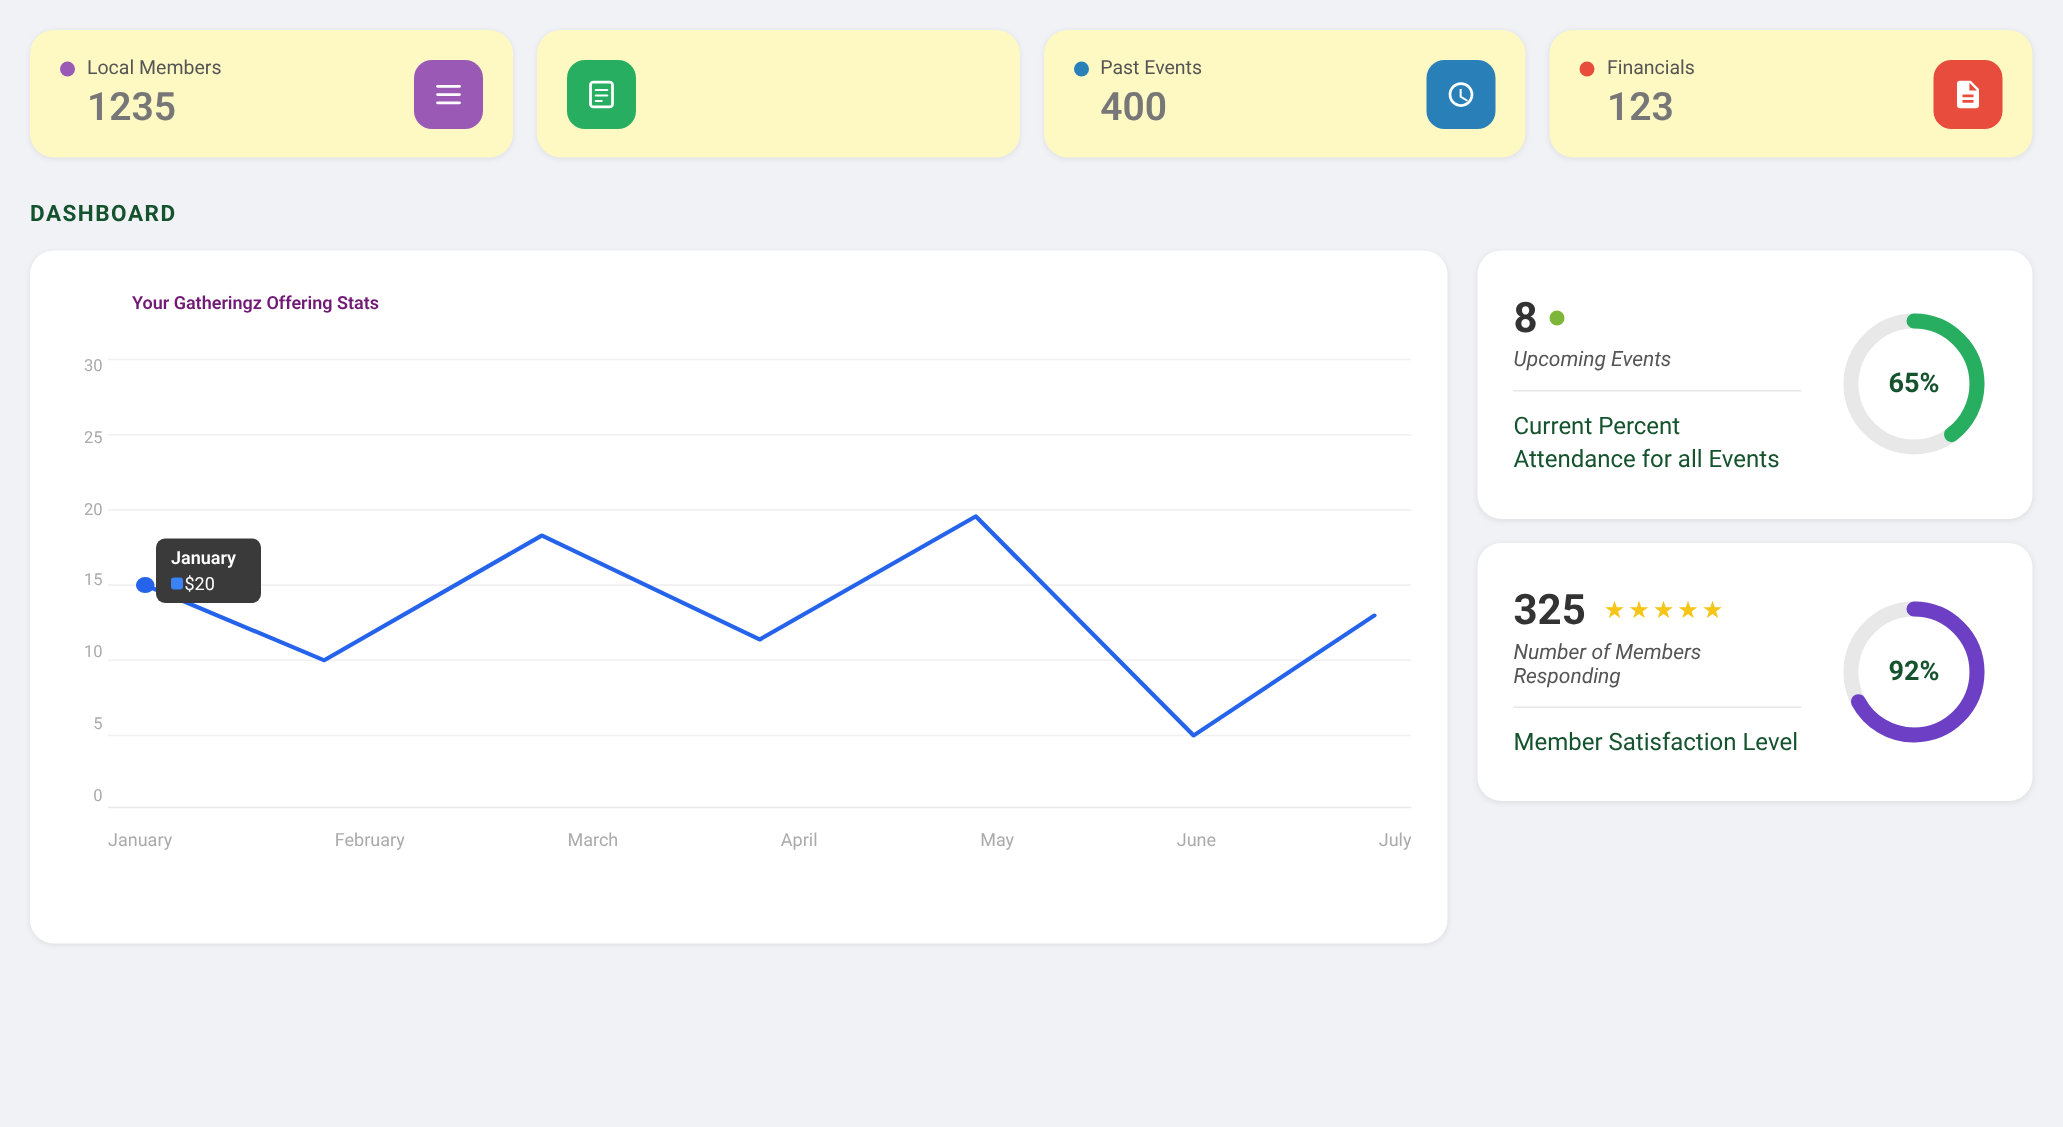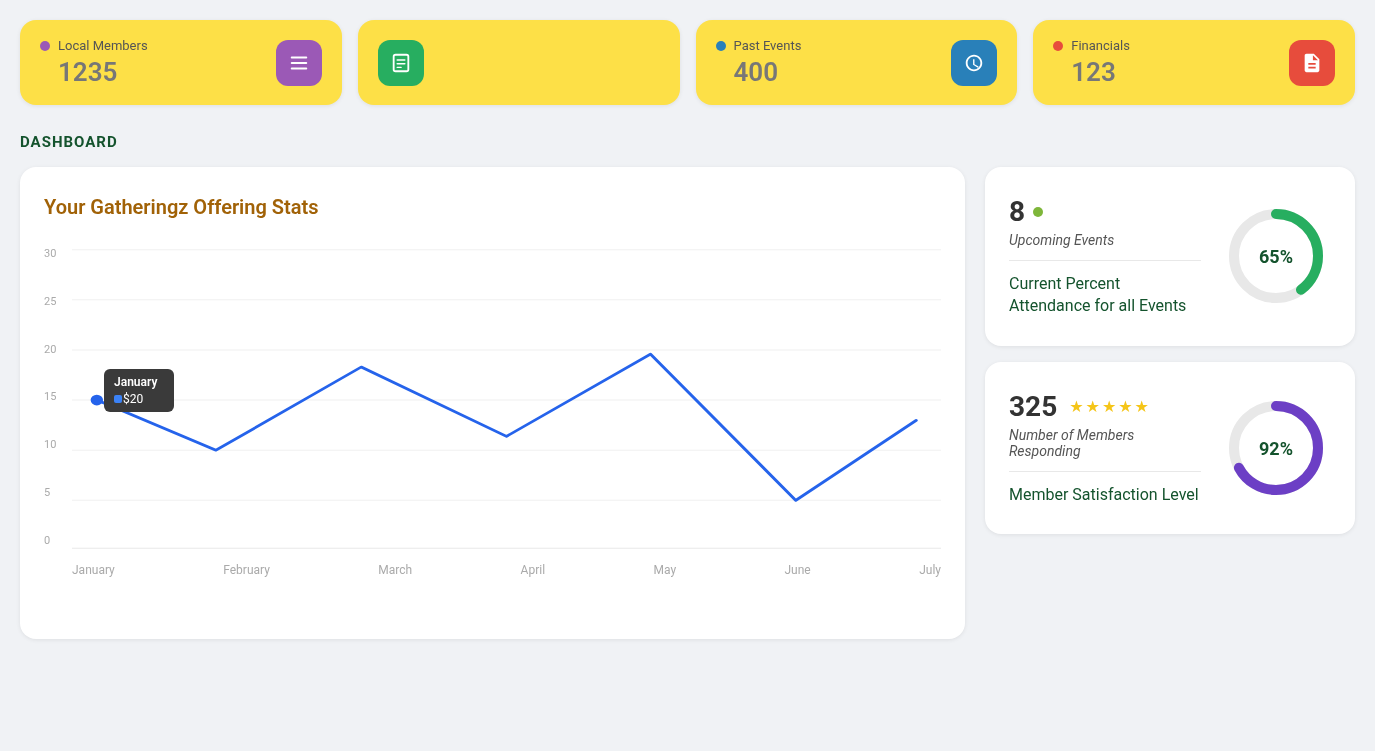--- a/index.html
+++ b/index.html
@@ -10,21 +10,21 @@
       padding: 20px;
     }
 
     
     .stat-cards {
       display: flex;
       gap: 16px;
       margin-bottom: 28px;
     }
     .stat-card {
-      background: #fde047;
+      background: #fef9c3;
       border-radius: 16px;
       padding: 18px 20px;
       display: flex;
       align-items: center;
       justify-content: space-between;
       flex: 1;
       box-shadow: 0 1px 4px rgba(0,0,0,0.08);
       min-width: 0;
     }
     .stat-card-left {
@@ -83,24 +83,25 @@
     
     .chart-card {
       background: #fff;
       border-radius: 16px;
       padding: 28px 24px 20px;
       flex: 1;
       box-shadow: 0 1px 4px rgba(0,0,0,0.08);
       min-width: 0;
     }
     .chart-title {
-      font-size: 20px;
+      font-size: 12px;
       font-weight: 600;
-      color: #a16207;
+      color: #701a75;
       margin-bottom: 20px;
+      margin-left: 44px;
     }
     .chart-area {
       position: relative;
       height: 380px;
     }
     svg.line-chart {
       width: 100%;
       height: 320px;
       display: block;
     }
@@ -312,21 +313,21 @@
 </div>
 
 <div class="dashboard-title">DASHBOARD</div>
 
 <div class="main-content">
 
   <div class="chart-card">
     <div class="chart-title">Your Gatheringz Offering Stats</div>
     <div class="chart-area">
 
-      <div class="chart-y-labels" style="top:8px; left:0;">
+      <div class="chart-y-labels" style="top:8px; left:12px;align-items:flex-end;">
         <span class="chart-y-label">30</span>
         <span class="chart-y-label">25</span>
         <span class="chart-y-label">20</span>
         <span class="chart-y-label">15</span>
         <span class="chart-y-label">10</span>
         <span class="chart-y-label">5</span>
         <span class="chart-y-label">0</span>
       </div>
 
       <svg class="line-chart" viewBox="0 0 700 300" preserveAspectRatio="none" style="margin-left: 28px; width: calc(100% - 28px);">

